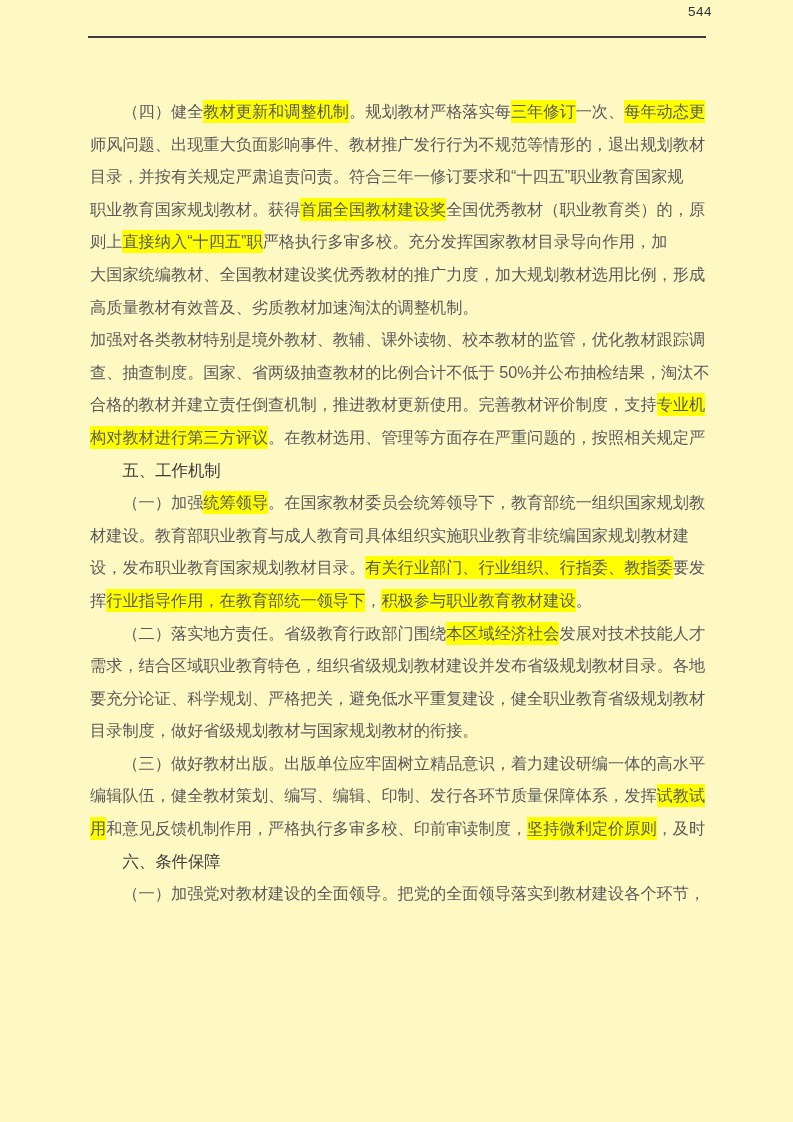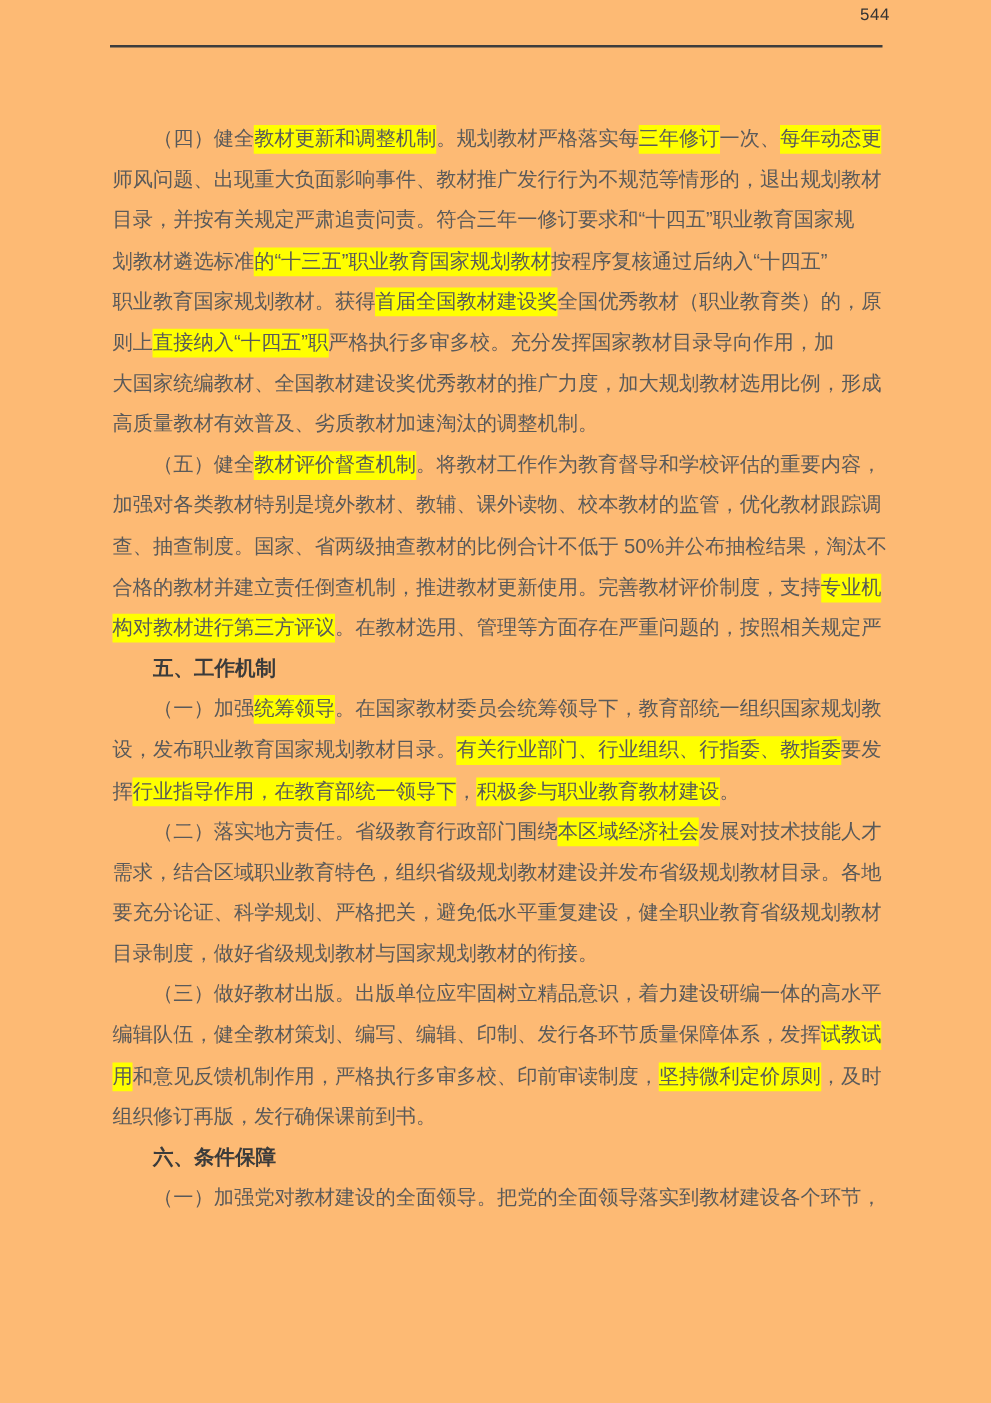--- a/index.html
+++ b/index.html
@@ -1,21 +1,21 @@
 <!DOCTYPE html>
 <html><head>
 <meta charset="utf-8">
 <style>
   * { margin: 0; padding: 0; box-sizing: border-box; }
   html, body { background: #ffffff; }
   .page {
     position: relative;
     width: 793px;
     height: 1122px;
-    background: #fdba74;
+    background: #fef9c3;
     font-family: "Liberation Sans", sans-serif;
     overflow: hidden;
   }
   .page-number {
     position: absolute;
     top: 4px;
     right: 81px;
     font-size: 13.5px;
     color: #333333;
     letter-spacing: 0.5px;
@@ -39,58 +39,56 @@
   .text-line {
     height: 32.6px;
     line-height: 32.6px;
     white-space: nowrap;
   }
   .text-line.indent { padding-left: 32.4px; }
   .section-heading {
     height: 32.6px;
     line-height: 32.6px;
     padding-left: 32.4px;
-    font-weight: bold;
+    font-weight: normal;
     color: #3b3b3b;
     font-size: 16.4px;
     white-space: nowrap;
   }
   .hl {
     background: #ffff00;
     padding: 2px 0 3px 0;
   }
 </style>
 </head>
 <body>
 
 <div class="page">
   <div class="page-number">544</div>
   <div class="header-rule"></div>
   <div class="document-body">
       <div class="text-line indent"><span>（四）健全</span><span class="hl">教材更新和调整机制</span><span>。规划教材严格落实每</span><span class="hl">三年修订</span><span>一次、</span><span class="hl">每年动态更</span></div>
       <div class="text-line"><span>师风问题、出现重大负面影响事件、教材推广发行行为不规范等情形的，退出规划教材</span></div>
       <div class="text-line"><span>目录，并按有关规定严肃追责问责。符合三年一修订要求和“十四五”职业教育国家规</span></div>
-      <div class="text-line"><span>划教材遴选标准</span><span class="hl">的“十三五”职业教育国家规划教材</span><span>按程序复核通过后纳入“十四五”</span></div>
       <div class="text-line"><span>职业教育国家规划教材。获得</span><span class="hl">首届全国教材建设奖</span><span>全国优秀教材（职业教育类）的，原</span></div>
       <div class="text-line"><span>则上</span><span class="hl">直接纳入“十四五”职</span><span>严格执行多审多校。充分发挥国家教材目录导向作用，加</span></div>
       <div class="text-line"><span>大国家统编教材、全国教材建设奖优秀教材的推广力度，加大规划教材选用比例，形成</span></div>
       <div class="text-line"><span>高质量教材有效普及、劣质教材加速淘汰的调整机制。</span></div>
-      <div class="text-line indent"><span>（五）健全</span><span class="hl">教材评价督查机制</span><span>。将教材工作作为教育督导和学校评估的重要内容，</span></div>
       <div class="text-line"><span>加强对各类教材特别是境外教材、教辅、课外读物、校本教材的监管，优化教材跟踪调</span></div>
       <div class="text-line"><span>查、抽查制度。国家、省两级抽查教材的比例合计不低于 50%并公布抽检结果，淘汰不</span></div>
       <div class="text-line"><span>合格的教材并建立责任倒查机制，推进教材更新使用。完善教材评价制度，支持</span><span class="hl">专业机</span></div>
       <div class="text-line"><span class="hl">构对教材进行第三方评议</span><span>。在教材选用、管理等方面存在严重问题的，按照相关规定严</span></div>
       <div class="section-heading">五、工作机制</div>
       <div class="text-line indent"><span>（一）加强</span><span class="hl">统筹领导</span><span>。在国家教材委员会统筹领导下，教育部统一组织国家规划教</span></div>
+      <div class="text-line"><span>材建设。教育部职业教育与成人教育司具体组织实施职业教育非统编国家规划教材建</span></div>
       <div class="text-line"><span>设，发布职业教育国家规划教材目录。</span><span class="hl">有关行业部门、行业组织、行指委、教指委</span><span>要发</span></div>
       <div class="text-line"><span>挥</span><span class="hl">行业指导作用，在教育部统一领导下</span><span>，</span><span class="hl">积极参与职业教育教材建设</span><span>。</span></div>
       <div class="text-line indent"><span>（二）落实地方责任。省级教育行政部门围绕</span><span class="hl">本区域经济社会</span><span>发展对技术技能人才</span></div>
       <div class="text-line"><span>需求，结合区域职业教育特色，组织省级规划教材建设并发布省级规划教材目录。各地</span></div>
       <div class="text-line"><span>要充分论证、科学规划、严格把关，避免低水平重复建设，健全职业教育省级规划教材</span></div>
       <div class="text-line"><span>目录制度，做好省级规划教材与国家规划教材的衔接。</span></div>
       <div class="text-line indent"><span>（三）做好教材出版。出版单位应牢固树立精品意识，着力建设研编一体的高水平</span></div>
       <div class="text-line"><span>编辑队伍，健全教材策划、编写、编辑、印制、发行各环节质量保障体系，发挥</span><span class="hl">试教试</span></div>
       <div class="text-line"><span class="hl">用</span><span>和意见反馈机制作用，严格执行多审多校、印前审读制度，</span><span class="hl">坚持微利定价原则</span><span>，及时</span></div>
-      <div class="text-line"><span>组织修订再版，发行确保课前到书。</span></div>
       <div class="section-heading">六、条件保障</div>
       <div class="text-line indent"><span>（一）加强党对教材建设的全面领导。把党的全面领导落实到教材建设各个环节，</span></div>
     </div>
 </div>
 
 </body></html>

